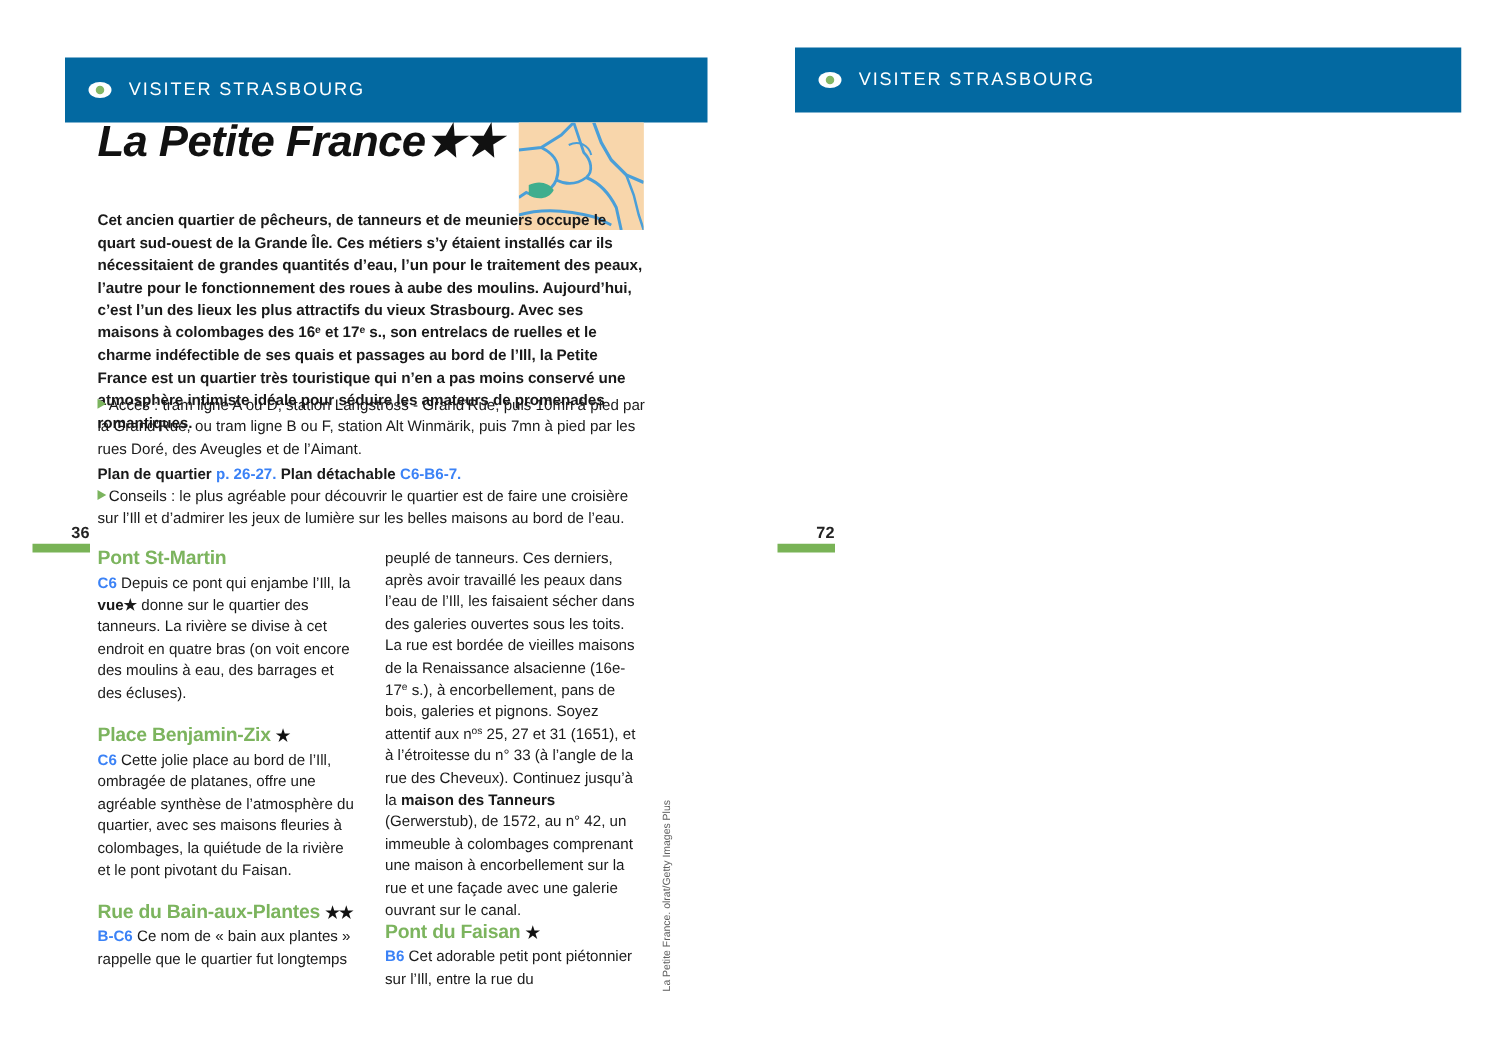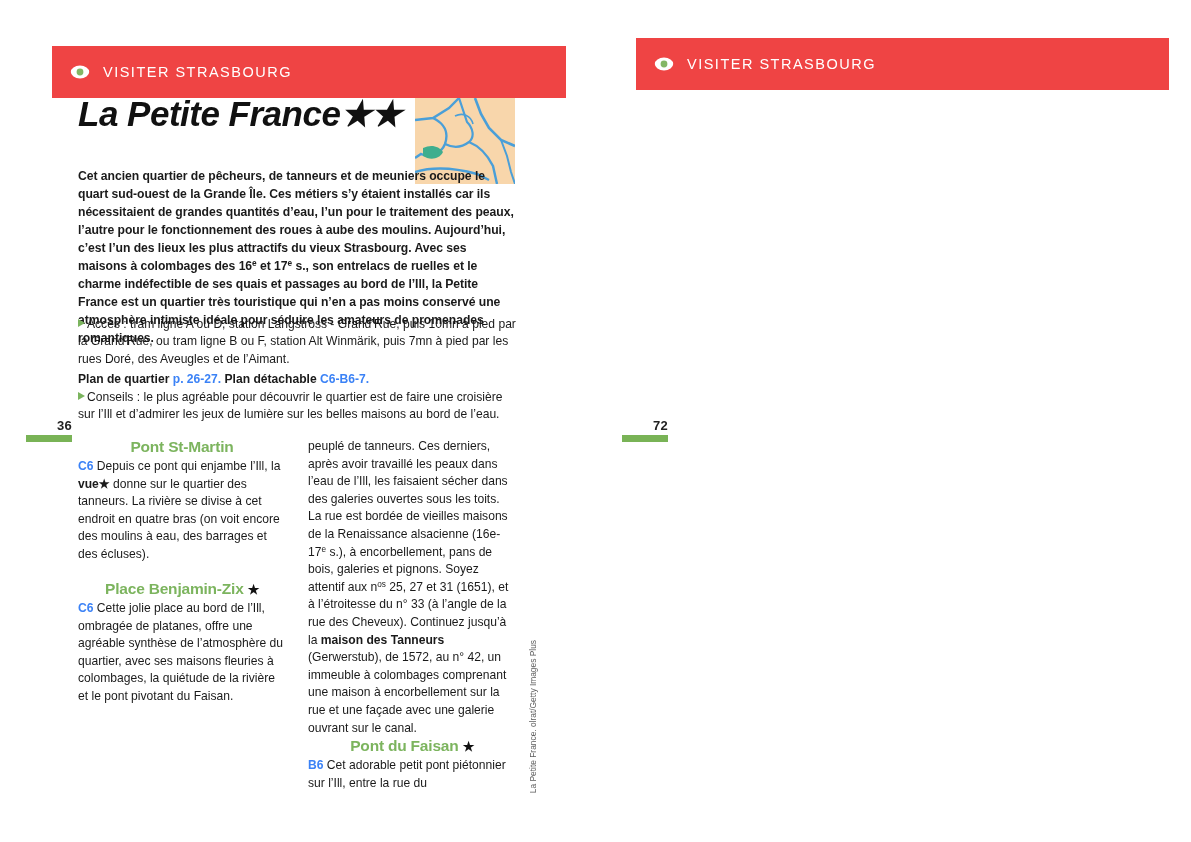--- a/index.html
+++ b/index.html
@@ -25,21 +25,21 @@
     height: 842px;
     box-sizing: border-box;
   }
   .page-left  { left: 0;   width: 596px; }
   .page-right { left: 596px; width: 595px; }
 
   
   .runhead {
     position: absolute;
     height: 52px;
-    background: #ef4444;
+    background: #0369a1;
     display: flex;
     align-items: center;
     box-sizing: border-box;
   }
   .runhead-left  { left: 52px;  right: 30px;  top: 46px; }
   .page-right .runhead { left: 40px; right: 22px; top: 38px; }
   .eye-icon { margin-left: 18px; margin-right: 13px; display:block; }
   .runhead-title {
     color: #ffffff;
     font-size: 14.5px;
@@ -126,21 +126,20 @@
   .l-col1 { left: 78px;  top: 438px; width: 208px; }
   .l-col2 { left: 308px; top: 438px; width: 208px; }
 
   h3.sec {
     font-size: 15.5px;
     font-weight: bold;
     color: #7cb45e;
     margin: 0 0 3px 0;
     line-height: 1.1;
     letter-spacing: -.2px;
-    text-align: center;
   }
   h3.sec .stars { color: #111; font-size: 13px; letter-spacing: -.5px; }
   .secblock { margin-bottom: 16px; }
   .secblock:last-child { margin-bottom: 0; }
   p.body { margin: 0; }
   .bold { font-weight: bold; }
 
   
   .credit {
     position: absolute;
@@ -208,20 +207,24 @@
       <div class="secblock">
         <h3 class="sec"><span>Pont St-Martin</span></h3>
         <p class="body"><span class="red">C6</span> <span> Depuis ce pont qui enjambe l’Ill, la </span><span class="bold">vue★</span><span> donne sur le quartier des tanneurs. La rivière se divise à cet endroit en quatre bras (on voit encore des moulins à eau, des barrages et des écluses).</span></p>
       </div>
 
       <div class="secblock">
         <h3 class="sec"><span>Place Benjamin-Zix</span> <span class="stars">★</span></h3>
         <p class="body"><span class="red">C6</span> <span> Cette jolie place au bord de l’Ill, ombragée de platanes, offre une agréable synthèse de l’atmosphère du quartier, avec ses maisons fleuries à colombages, la quiétude de la rivière et le pont pivotant du Faisan.</span></p>
       </div>
 
+      <div class="secblock">
+        <h3 class="sec"><span>Rue du Bain-aux-Plantes</span> <span class="stars">★★</span></h3>
+        <p class="body"><span class="red">B-C6</span> <span> Ce nom de « bain aux plantes » rappelle que le quartier fut longtemps</span></p>
+      </div>
 
     </div>
 
     <div class="col l-col2">
       <p class="body"><span>peuplé de tanneurs. Ces derniers, après avoir travaillé les peaux dans l’eau de l’Ill, les faisaient sécher dans des galeries ouvertes sous les toits. La rue est bordée de vieilles maisons de la Renaissance alsacienne (16e-17<sup>e</sup> s.), à encorbellement, pans de bois, galeries et pignons. Soyez attentif aux n</span><sup>os</sup><span> 25, 27 et 31 (1651), et à l’étroitesse du n° 33 (à l’angle de la rue des Cheveux). Continuez jusqu’à la </span><span class="bold">maison des Tanneurs</span><span> (Gerwerstub), de 1572, au n° 42, un immeuble à colombages comprenant une maison à encorbellement sur la rue et une façade avec une galerie ouvrant sur le canal.</span></p>
 
       <div class="secblock" style="">
         <h3 class="sec"><span>Pont du Faisan</span> <span class="stars">★</span></h3>
         <p class="body"><span class="red">B6</span> <span> Cet adorable petit pont piétonnier sur l’Ill, entre la rue du</span></p>
       </div>

